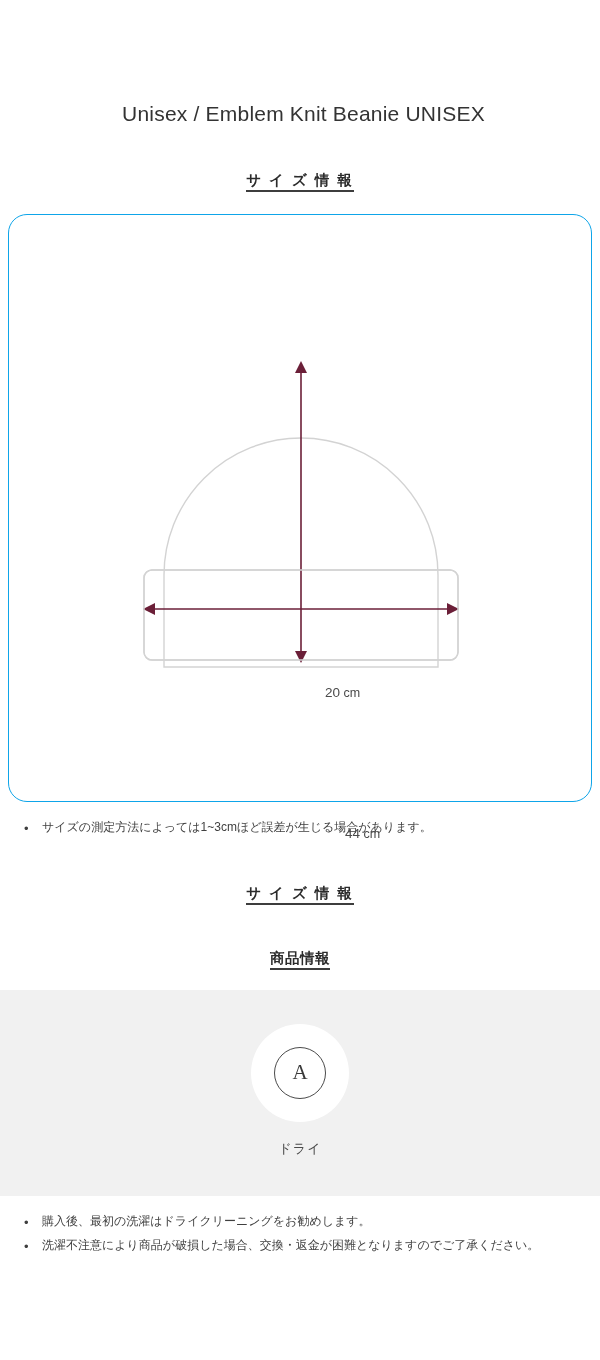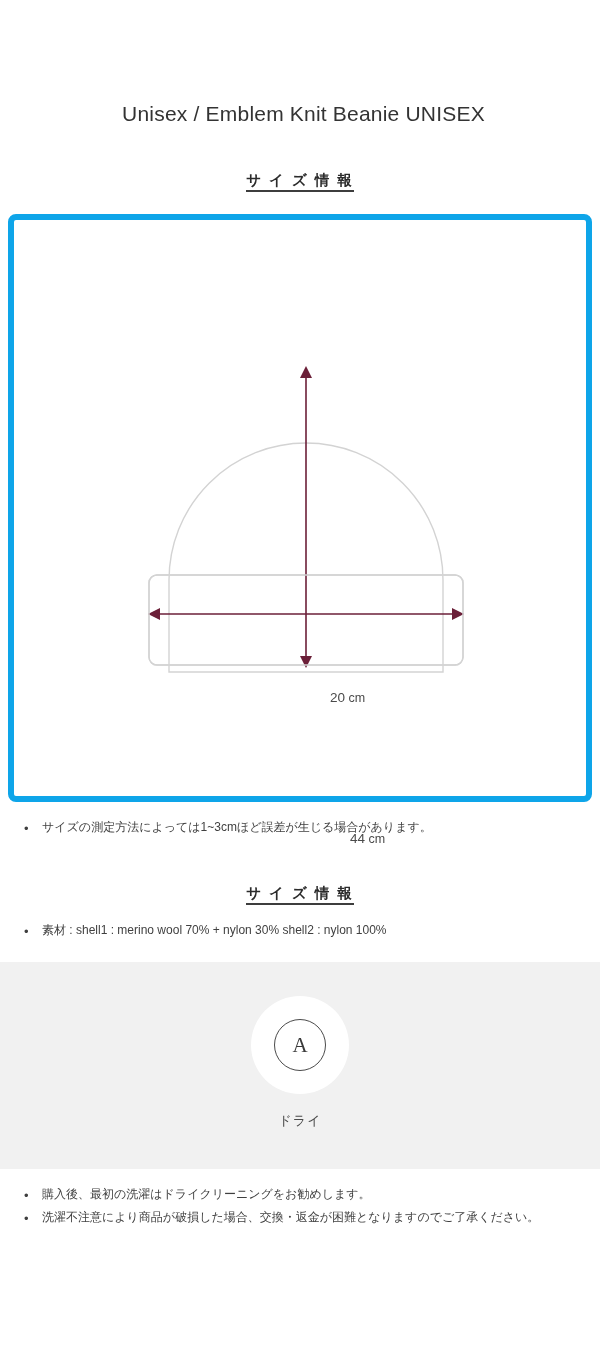--- a/index.html
+++ b/index.html
@@ -45,22 +45,22 @@
     color: #2b2b2b;
     letter-spacing: 2px;
     border-bottom: 2px solid #3d3d3d;
   }
   .section-heading.tight { letter-spacing: 0.5px; }
 
   
   .diagram-box {
     margin: 22px 8px 0 8px;
     height: 588px;
-    border: 6px solid #0ea5e9;
-    border-radius: 8px;
+    border: 1px solid #0ea5e9;
+    border-radius: 19px;
     position: relative;
     background: #fff;
   }
   .svg-holder {
     position: absolute;
     left: 0; top: 0; right: 0; bottom: 0;
   }
   .dim-label {
     position: absolute;
     font-size: 13.5px;
@@ -176,23 +176,25 @@
 
   <ul class="bullets">
     <li>サイズの測定方法によっては1~3cmほど誤差が生じる場合があります。</li>
   </ul>
 
   <div class="section-heading-wrap">
     <span class="section-heading">サ イ ズ 情 報</span>
   </div>
 
   <ul class="bullets">
-    <li>素材 : shell1 : merino wool 70% + nylon 30% shell2 : nylon 100%</li>
   </ul>
 
+  <div class="section-heading-wrap">
+    <span class="section-heading tight">商品情報</span>
+  </div>
 
   <div class="care-box">
     <div class="care-circle-outer">
       <div class="care-circle-inner">A</div>
     </div>
     <div class="care-caption">
       <div>ドライ</div>
     </div>
   </div>
 

